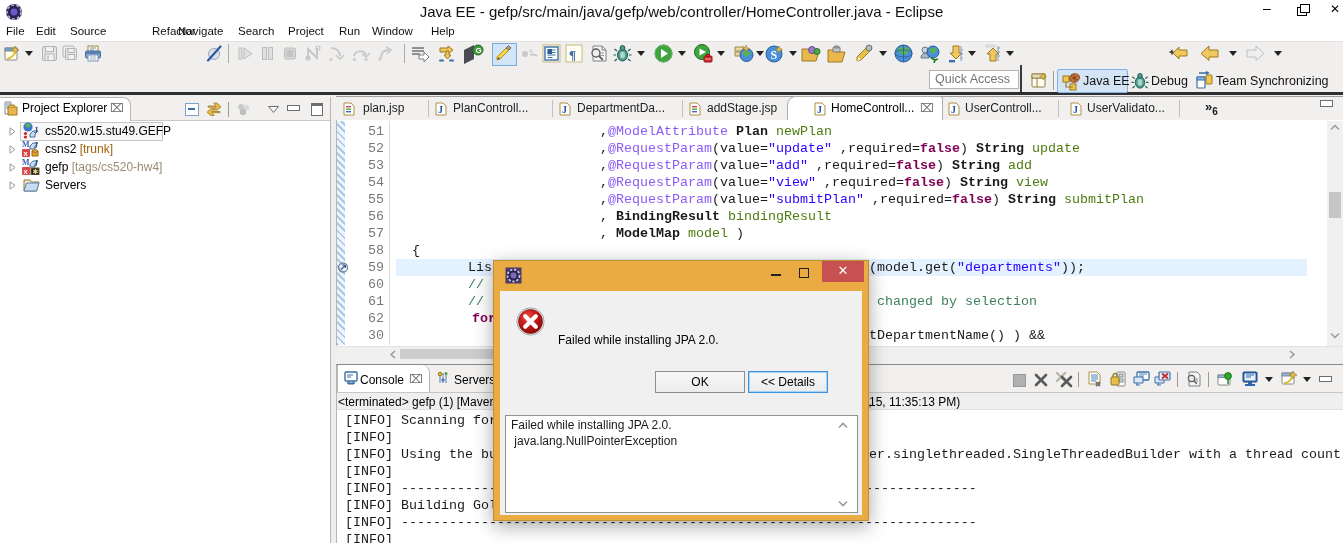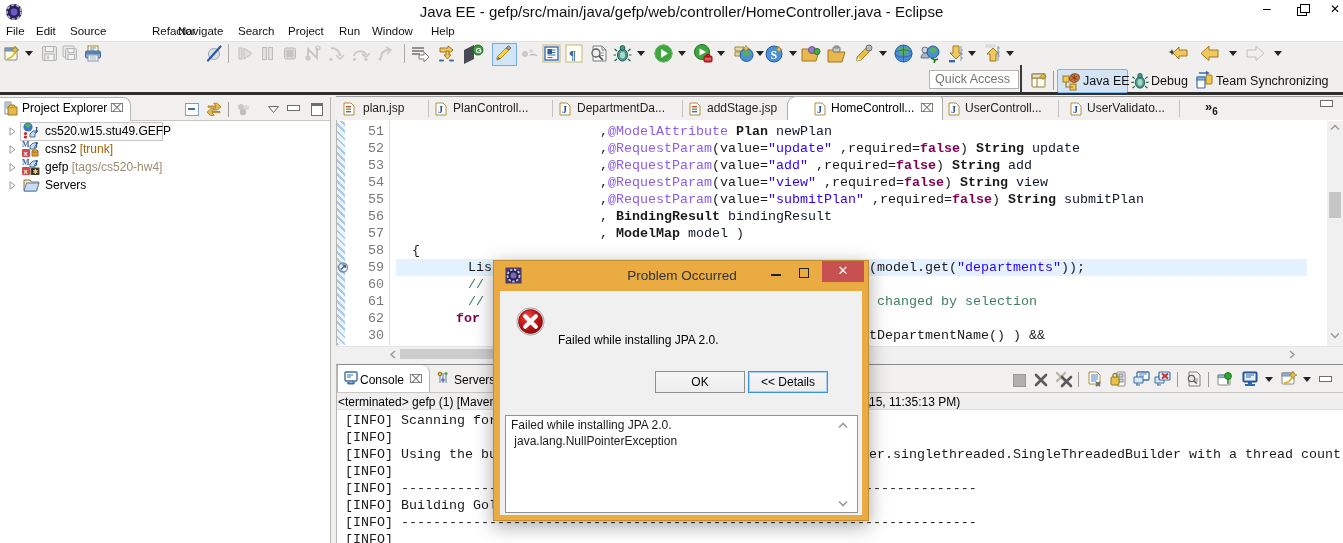--- a/index.html
+++ b/index.html
@@ -11,21 +11,21 @@
 
 #titlebar{left:0;top:0;width:1343px;height:23px;background:#fff;}
 #title-text{left:0;top:3px;width:1343px;text-align:center;font-size:15px;color:#111;}
 .winbtn{top:3px;font-size:14px;color:#000;}
 #menubar{left:0;top:23px;width:1343px;height:18px;background:#fff;}
 .menu{top:25px;font-size:11.5px;color:#101010;}
 .kw{color:#7F0055;font-weight:bold;}
 .str{color:#2A00FF;}
 .com{color:#3F7F5F;}
 .ann{color:#8b5cf6;}
-.var{color:#0f172a;}
+.var{color:#4d7c0f;}
 .cls{font-weight:bold;}
 .lnum{color:#787878;}
 .tabicon{top:102px;width:12px;height:14px;}
 .cx{color:#6d6d6d;font-size:12px;}
 #toolbar1{left:0;top:41px;width:1343px;height:24px;background:#F0EFEE;border-top:1px solid #E2E1E0;}
 #toolbar2{left:0;top:65px;width:1343px;height:27px;background:#F0EFEE;}
 #darkline{left:0;top:92px;width:1343px;height:3px;background:#2E2E2E;}
 
 #qa{left:929px;top:70px;width:83px;height:17px;background:#fff;border:1px solid #B4B2B0;
    font-size:12.5px;color:#757575;padding-left:5px;line-height:17px;}
@@ -497,21 +497,21 @@
   <div class="abs m" style="left:600px;top:174px;">,<span class="ann">@RequestParam</span>(value=<span class="str">"view"</span> ,required=<span class="kw">false</span>) <span class="cls">String</span> <span class="var">view</span></div>
   <div class="abs m" style="left:600px;top:191px;">,<span class="ann">@RequestParam</span>(value=<span class="str">"submitPlan"</span> ,required=<span class="kw">false</span>) <span class="cls">String</span> <span class="var">submitPlan</span></div>
   <div class="abs m" style="left:600px;top:208px;">, <span class="cls">BindingResult</span> <span class="var">bindingResult</span></div>
   <div class="abs m" style="left:600px;top:225px;">, <span class="cls">ModelMap</span> <span class="var">model</span> )</div>
   <div class="abs m" style="left:412px;top:242px;">{</div>
   <div class="abs m" style="left:468px;top:259px;">Lis</div>
   <div class="abs m" style="left:869px;top:259px;">(model.get(<span class="str">"departments"</span>));</div>
   <div class="abs m com" style="left:468px;top:276px;">//</div>
   <div class="abs m com" style="left:468px;top:293px;">//</div>
   <div class="abs m com" style="left:869px;top:293px;"> changed by selection</div>
-  <div class="abs m kw" style="left:456px;top:310px;">for</div>
+  <div class="abs m kw" style="left:472px;top:310px;">for</div>
   <div class="abs m" style="left:869px;top:327px;">tDepartmentName() ) &amp;&amp;</div>
   <svg class="abs" style="left:337px;top:261px;width:12px;height:13px;" viewBox="0 0 12 13">
       <circle cx="6" cy="6.5" r="4.5" fill="none" stroke="#7a8aa0" stroke-width="1.3"></circle>
       <path d="M4 8.5L8.5 4M8.5 4h-3M8.5 4v3" stroke="#46628c" stroke-width="1.2" fill="none"></path>
     </svg>
   <div class="abs" id="edhscroll"></div>
   <div class="abs" id="edvscroll"></div>
   <div class="abs" id="edvthumb"></div>
   <div class="abs" id="edhthumb"></div>
   <svg class="abs" style="left:389px;top:350px;width:8px;height:9px;" viewBox="0 0 8 9">
@@ -627,21 +627,20 @@
   <div class="abs m" style="left:345px;top:514px;">[INFO] ------------------------------------------------------------------------</div>
   <div class="abs m" style="left:345px;top:531px;">[INFO] </div>
 
   <div class="abs" id="dialog">
     <svg class="abs" style="left:11px;top:6px;width:17px;height:17px;" viewBox="0 0 17 17">
         <rect x="0.5" y="0.5" width="16" height="16" fill="#4B3A6B"></rect>
         <circle cx="8.5" cy="8.5" r="7" fill="#2C2255"></circle>
         <circle cx="8.5" cy="8.5" r="6" fill="none" stroke="#C8C8D8" stroke-width="1.8" stroke-dasharray="2.4 1.6"></circle>
         <circle cx="8.5" cy="8.5" r="3" fill="#7A6AB8"></circle>
       </svg>
-    <div class="abs" id="dlg-title" style="top:7px;">Problem Occurred</div>
     <div class="abs" style="left:277px;top:13px;width:10px;height:2px;background:#222;"></div>
     <div class="abs" style="left:305px;top:7px;width:8px;height:8px;border:1.5px solid #222;"></div>
     <div class="abs" id="dlg-close">✕</div>
     <div class="abs" id="dlg-content">
       <svg class="abs" style="left:16px;top:16px;width:29px;height:29px;" viewBox="0 0 29 29">
           <defs>
             <radialGradient id="rg" cx="38%" cy="30%" r="75%">
               <stop offset="0%" stop-color="#E85048"></stop>
               <stop offset="45%" stop-color="#CC1A1A"></stop>
               <stop offset="100%" stop-color="#8E0A0A"></stop>

